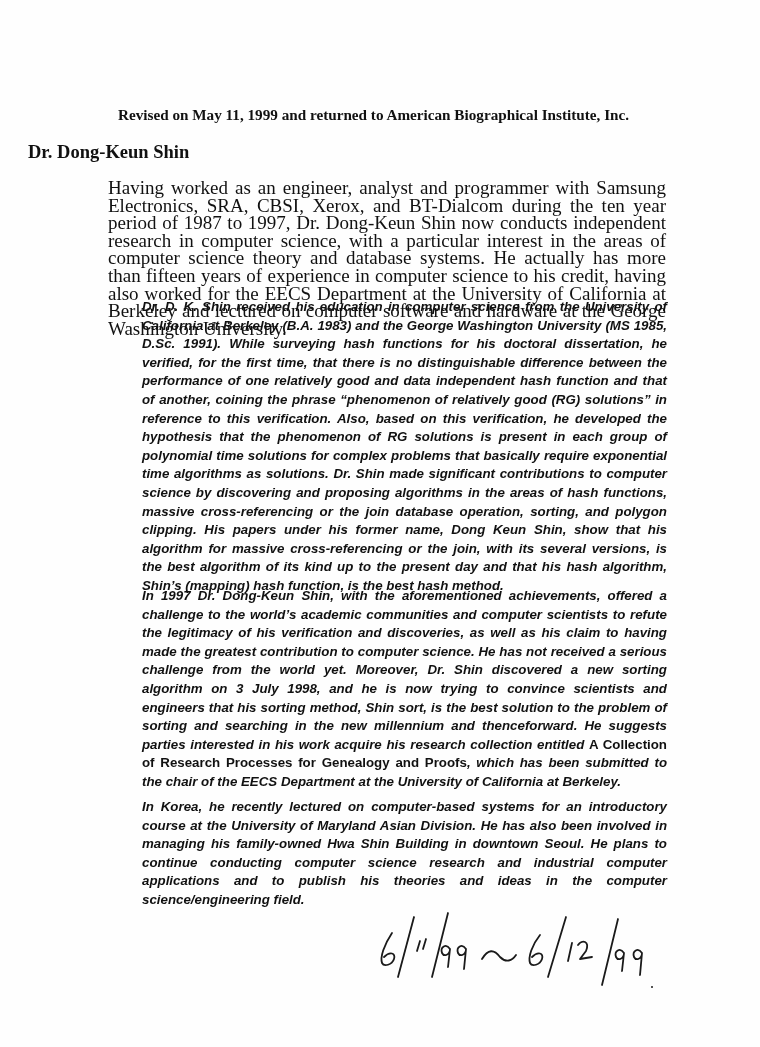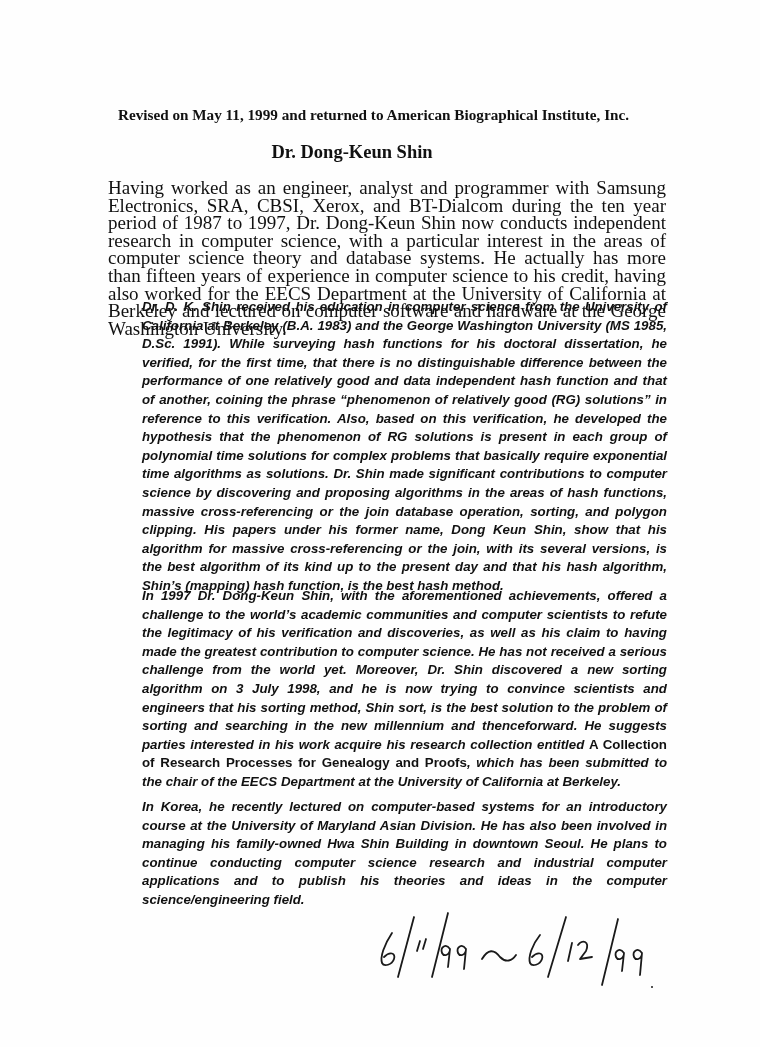--- a/index.html
+++ b/index.html
@@ -4,21 +4,21 @@
   <style>
     html, body { margin: 0; padding: 0; background: #ffffff; }
     body { width: 760px; height: 1047px; position: relative; overflow: hidden; color: #111; }
     .page { position: absolute; left: 0; top: 0; width: 760px; height: 1047px; background: #fefefe; }
     .revised {
       position: absolute; left: 118px; top: 106px; width: 560px;
       font-family: "Liberation Serif", serif; font-weight: bold; font-size: 15.2px;
       white-space: nowrap;
     }
     .title {
-      position: absolute; left: 0; top: 142px; width: 676px; text-align: center;
+      position: absolute; left: 0; top: 142px; width: 676px; 
       font-family: "Liberation Serif", serif; font-weight: bold; font-size: 18.5px;
       padding-left: 28px; box-sizing: border-box;
     }
     .intro {
       position: absolute; left: 108px; top: 179px; width: 558px;
       font-family: "Liberation Serif", serif; font-size: 19px; line-height: 17.6px;
       text-align: justify;
     }
     .bio {
       position: absolute; left: 142px; width: 525px;

